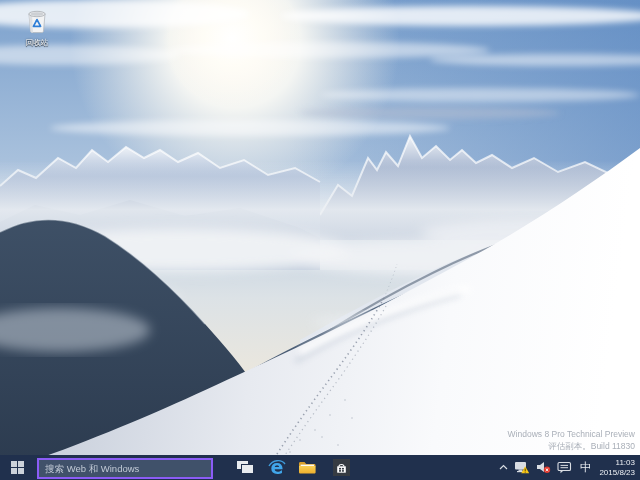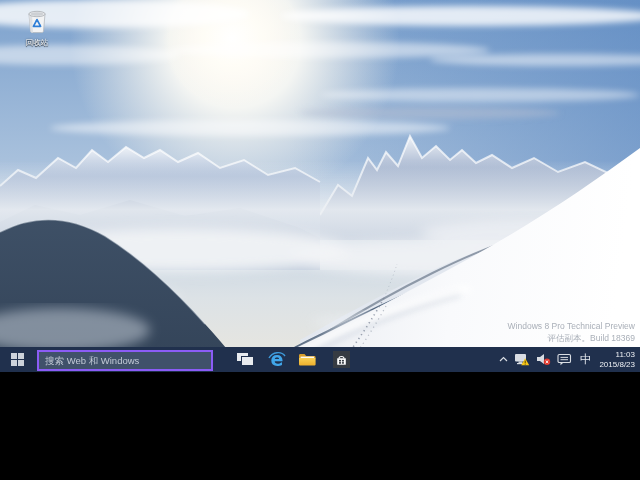--- a/index.html
+++ b/index.html
@@ -1,16 +1,16 @@
 <!DOCTYPE html>
 <html><head>
 <meta charset="utf-8">
 <style>
   html,body{margin:0;padding:0;background:#000;}
-  .screen{position:relative;width:640px;height:372px;overflow:hidden;
+  .screen{position:relative;width:640px;height:480px;overflow:hidden;
           font-family:"Liberation Sans","DejaVu Sans",sans-serif;cursor:default;}
   .wallpaper{position:absolute;left:0;top:0;}
 
   
   .recycle-bin{position:absolute;left:8px;top:4px;width:58px;text-align:center;}
   .recycle-bin .label{margin-top:0px;font-size:7.5px;line-height:9px;color:#fff;
       text-shadow:0 1px 1px rgba(0,0,0,.85),0 0 2px rgba(0,0,0,.55);}
 
   
   .watermark{position:absolute;right:5px;bottom:28px;text-align:right;
@@ -204,21 +204,21 @@
       <ellipse cx="15" cy="10" rx="8.2" ry="2.7" fill="#e6e8ea" stroke="#a9adb2" stroke-width="0.8"></ellipse>
       <ellipse cx="15" cy="10" rx="6.3" ry="1.8" fill="#cdd0d4"></ellipse>
       <path d="M11.4,22.3 L15,15.6 L18.6,22.3 Z" fill="none" stroke="#2f7fd7" stroke-width="1.7" stroke-linejoin="round"></path>
       <path d="M11.4,22.3 L13.2,22.3 M18.6,22.3 L17.6,20.6 M15,15.6 L13.9,17.5" stroke="#2f7fd7" stroke-width="1.1"></path>
     </svg>
     <div class="label">回收站</div>
   </div>
 
   <div class="watermark">
     <div>Windows 8 Pro Technical Preview</div>
-    <div>评估副本。Build 18369</div>
+    <div>评估副本。Build 11830</div>
   </div>
 
   <div class="taskbar">
 
     <div class="start-btn">
       <div class="win-logo">
         <span></span>
           <span></span>
           <span></span>
           <span></span>

